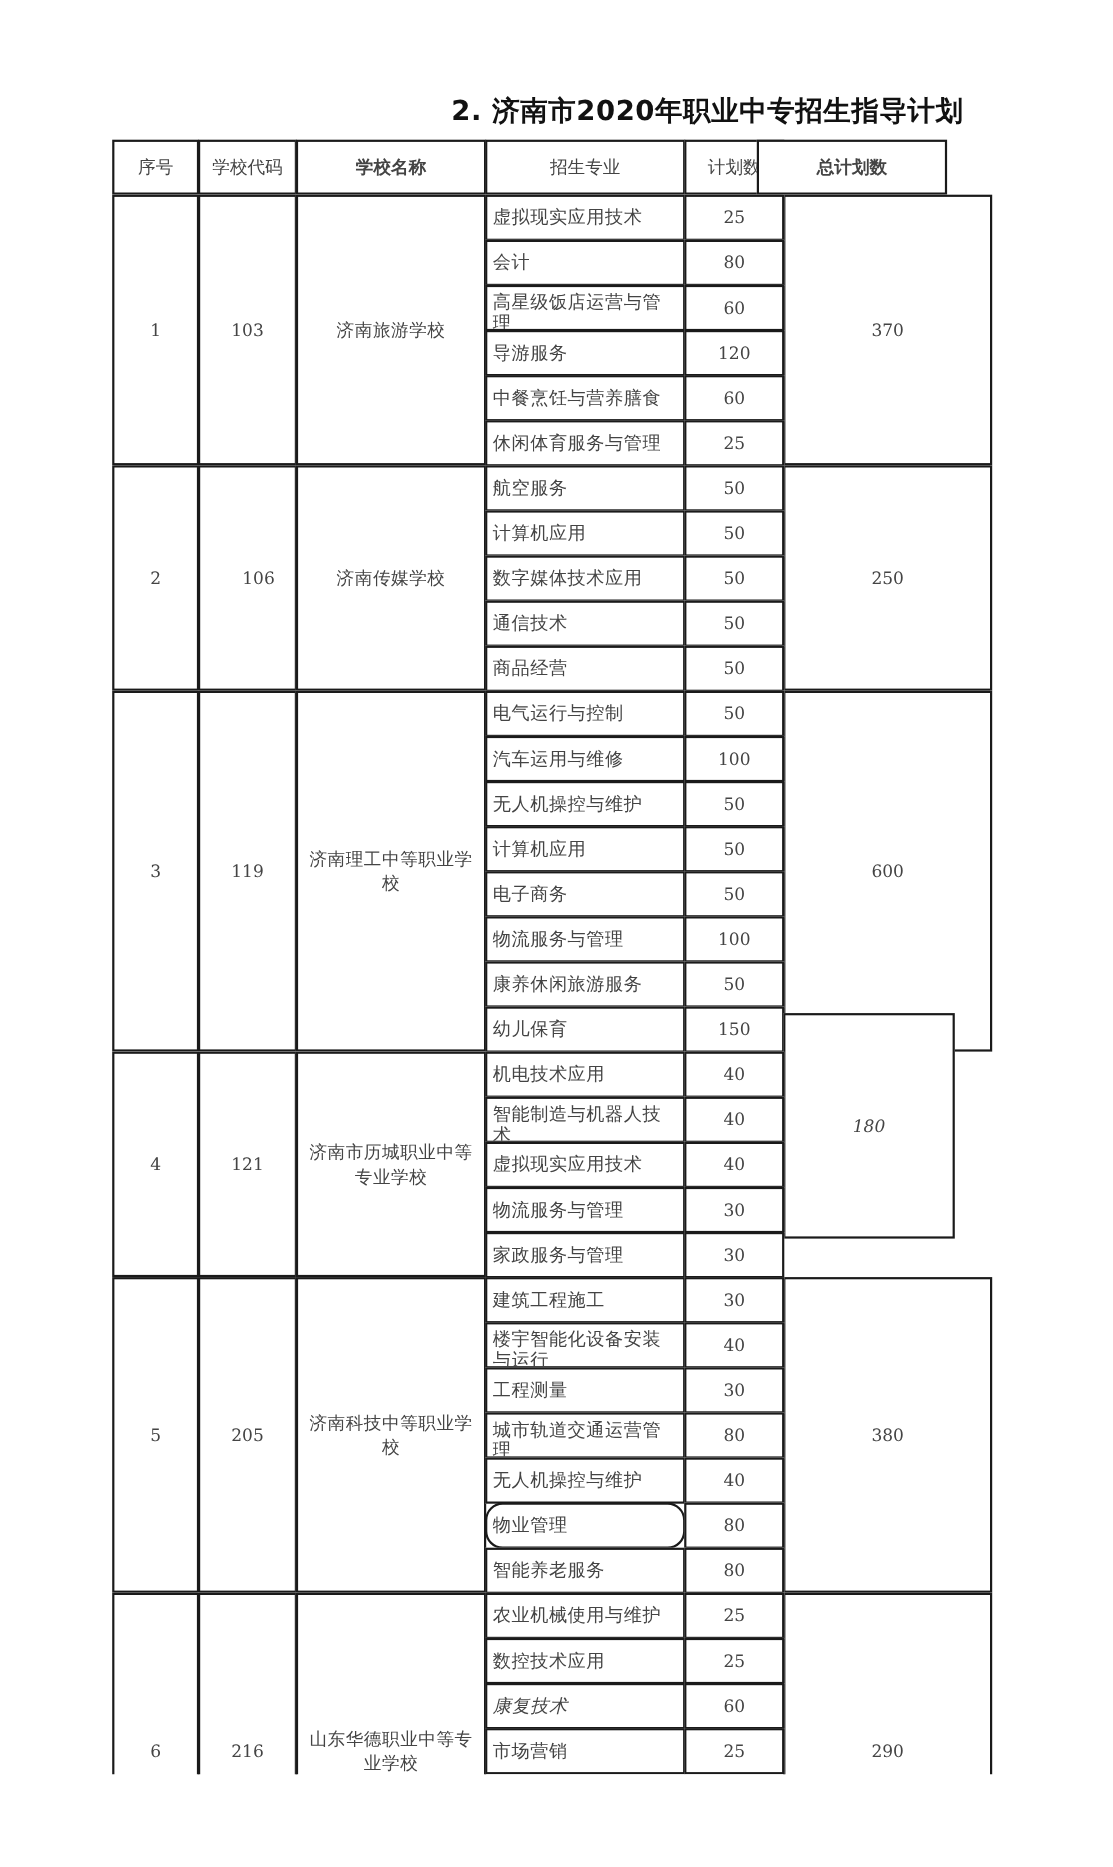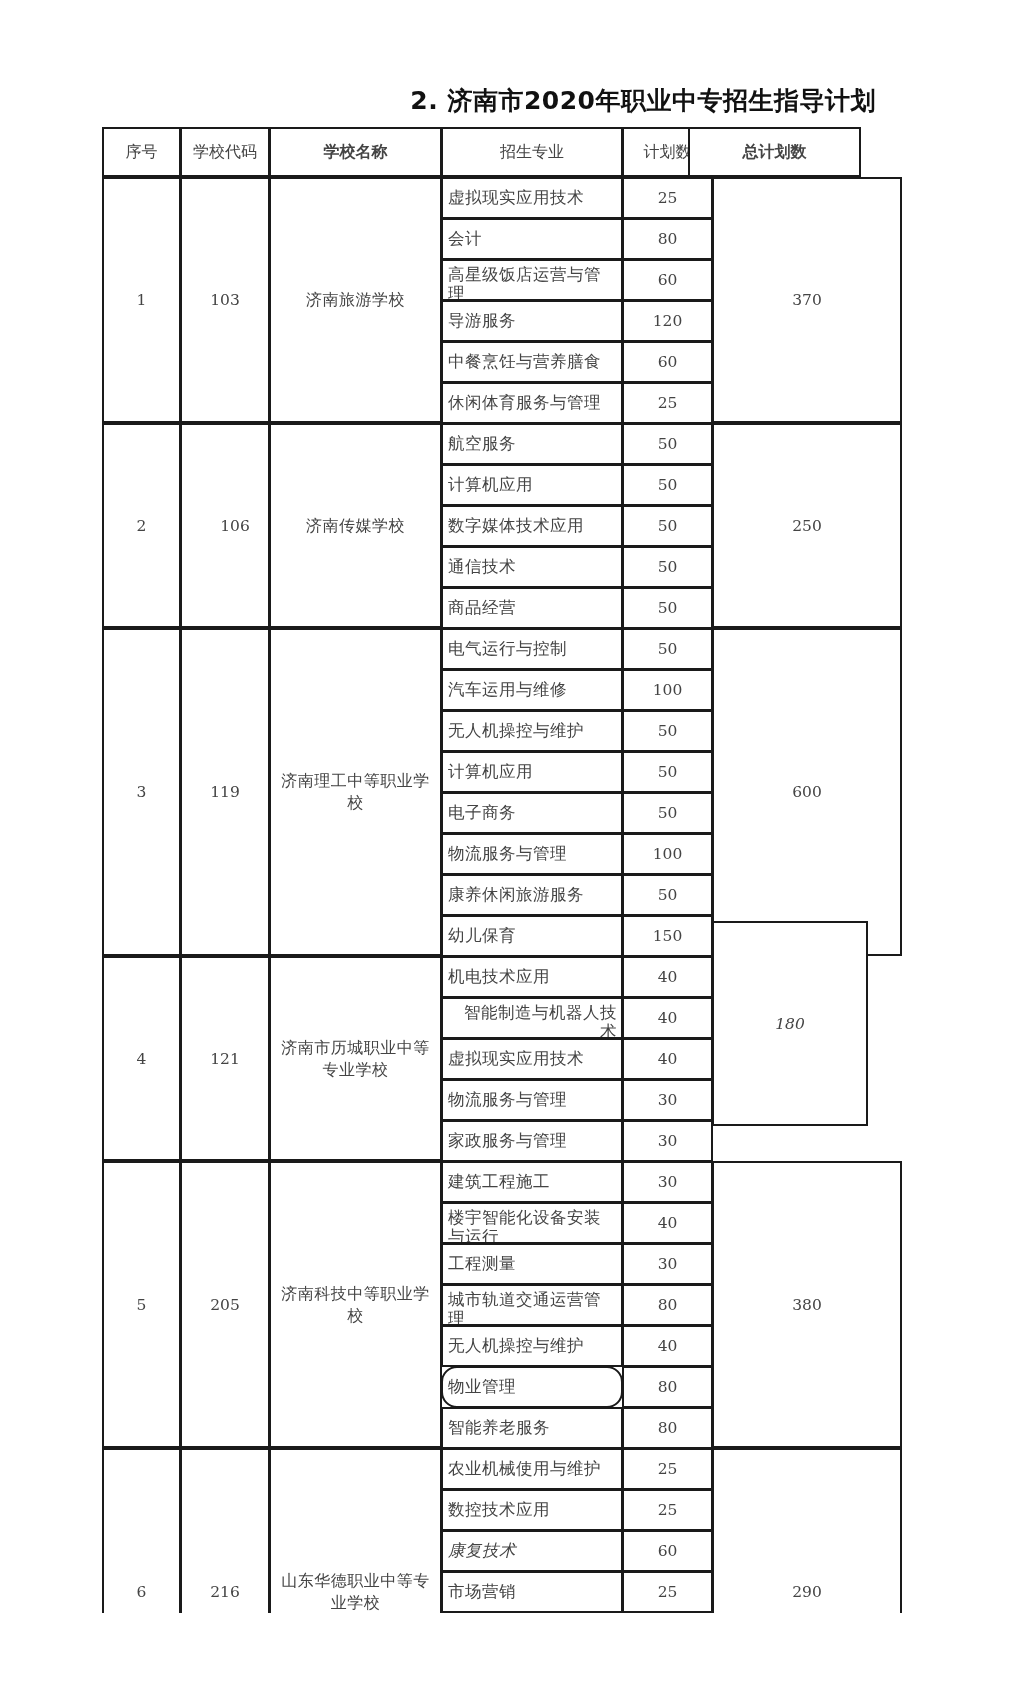--- a/index.html
+++ b/index.html
@@ -81,21 +81,21 @@
       <div class="cell major thick" style="left: 341px; top: 749px; width: 182px; height: 42px;">康养休闲旅游服务</div>
       <div class="cell thick" style="left: 522px; top: 749px; width: 91px; height: 42px;">50</div>
       <div class="cell major thick" style="left: 341px; top: 790px; width: 182px; height: 42px;">幼儿保育</div>
       <div class="cell thick" style="left: 522px; top: 790px; width: 91px; height: 42px;">150</div>
       <div class="cell thick" style="left: 2px; top: 831px; width: 79px; height: 205px;">4</div>
       <div class="cell thick" style="left: 80px; top: 831px; width: 90px; height: 205px;">121</div>
       <div class="cell school thick" style="left: 169px; top: 831px; width: 173px; height: 205px;">济南市历城职业中等专业学校</div>
       <div class="cell thick" style="left: 612px; top: 796px; width: 156px; height: 205px; font-style: italic;">180</div>
       <div class="cell major thick" style="left: 341px; top: 831px; width: 182px; height: 42px;">机电技术应用</div>
       <div class="cell thick" style="left: 522px; top: 831px; width: 91px; height: 42px;">40</div>
-      <div class="cell major thick wrap" style="left: 341px; top: 872px; width: 182px; height: 42px; text-align: right;">智能制造与机器人技术</div>
+      <div class="cell major thick wrap" style="left: 341px; top: 872px; width: 182px; height: 42px;">智能制造与机器人技术</div>
       <div class="cell thick" style="left: 522px; top: 872px; width: 91px; height: 42px;">40</div>
       <div class="cell major thick" style="left: 341px; top: 913px; width: 182px; height: 42px;">虚拟现实应用技术</div>
       <div class="cell thick" style="left: 522px; top: 913px; width: 91px; height: 42px;">40</div>
       <div class="cell major thick" style="left: 341px; top: 954px; width: 182px; height: 42px;">物流服务与管理</div>
       <div class="cell thick" style="left: 522px; top: 954px; width: 91px; height: 42px;">30</div>
       <div class="cell major thick" style="left: 341px; top: 995px; width: 182px; height: 42px;">家政服务与管理</div>
       <div class="cell thick" style="left: 522px; top: 995px; width: 91px; height: 42px;">30</div>
       <div class="cell thick" style="left: 2px; top: 1036px; width: 79px; height: 287px;">5</div>
       <div class="cell thick" style="left: 80px; top: 1036px; width: 90px; height: 287px;">205</div>
       <div class="cell school thick" style="left: 169px; top: 1036px; width: 173px; height: 287px;">济南科技中等职业学校</div>

